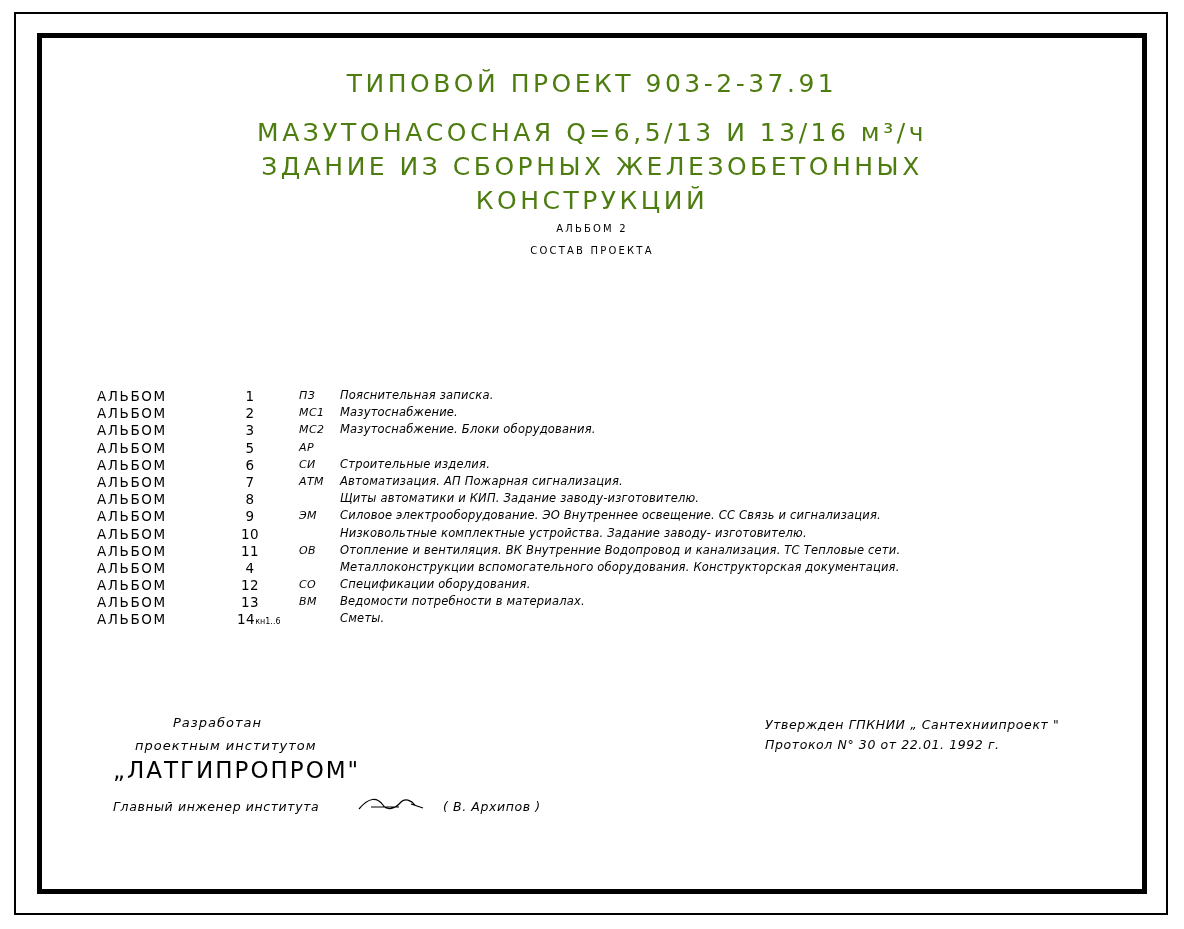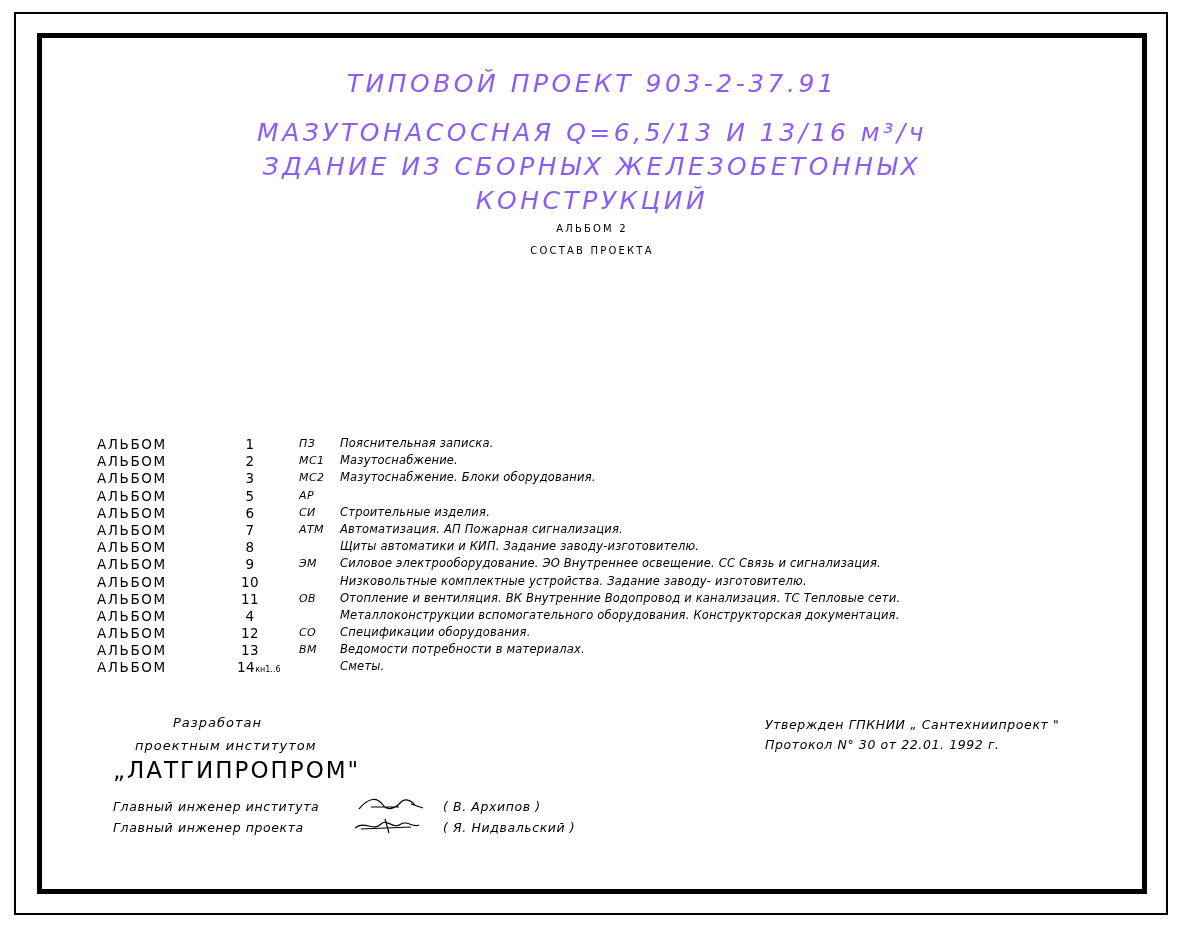--- a/index.html
+++ b/index.html
@@ -57,22 +57,21 @@
     width: 1090px;
     text-align: center;
   }
   .title-line {
     font-family: "DejaVu Sans", sans-serif;
     font-size: 26px;
     letter-spacing: 3px;
     line-height: 30px;
     white-space: nowrap;
     font-weight: 400;
-    color: #8b5cf6;
-    font-style: italic;
+    color: #4d7c0f;
   }
   .title-line.l1 { font-size: 25px; letter-spacing: 3.5px; }
   .title-line.l2 { font-size: 25px; letter-spacing: 3.5px; margin-top: 19px;}
   .title-line.l3 { font-size: 25px; letter-spacing: 3.5px; margin-top: 4px;}
   .title-line.l4 { font-size: 25px; letter-spacing: 3.5px; margin-top: 4px;}
 
   .album-block {
     position: absolute;
     left: 0;
     top: 175px;
@@ -85,21 +84,20 @@
     line-height: 22px;
     white-space: nowrap;
   }
 
   
   .list {
     position: absolute;
     left: 50px;
     top: 345px;
     width: 1020px;
-    margin-top: 48px;
   }
   .list-row {
     position: relative;
     height: 17.2px;
     white-space: nowrap;
     font-size: 13px;
   }
   .col-label {
     position: absolute;
     left: 0;
@@ -335,27 +333,20 @@
       <div class="fl-org">„ЛАТГИПРОПРОМ"</div>
 
       <div class="sign-rows">
         <div class="sign-row">
           <span class="sign-title">Главный  инженер  института</span>
           <svg class="sign-scribble" viewBox="0 0 90 20" xmlns="http://www.w3.org/2000/svg">
             <path d="M8 14 C18 2, 26 2, 32 10 C36 16, 44 14, 50 7 C54 3, 60 5, 64 10 M20 12 L48 12 M60 9 L72 13" fill="none" stroke="#000" stroke-width="1.2"></path>
           </svg>
           <span class="sign-name">( В. Архипов )</span>
         </div>
-        <div class="sign-row">
-          <span class="sign-title">Главный  инженер  проекта</span>
-          <svg class="sign-scribble" viewBox="0 0 90 20" xmlns="http://www.w3.org/2000/svg">
-            <path d="M4 12 C14 4, 22 16, 30 8 C36 2, 42 14, 50 8 C56 4, 62 12, 68 9 M10 13 L60 11 M34 3 L38 17" fill="none" stroke="#000" stroke-width="1.2"></path>
-          </svg>
-          <span class="sign-name">( Я. Нидвальский )</span>
-        </div>
       </div>
     </div>
 
     <div class="footer-right">
       <div class="fr-line">Утвержден  ГПКНИИ  „ Сантехниипроект "</div>
       <div class="fr-line">Протокол  N° 30  от  22.01.   1992 г.</div>
     </div>
 
   </div>
 </div>

